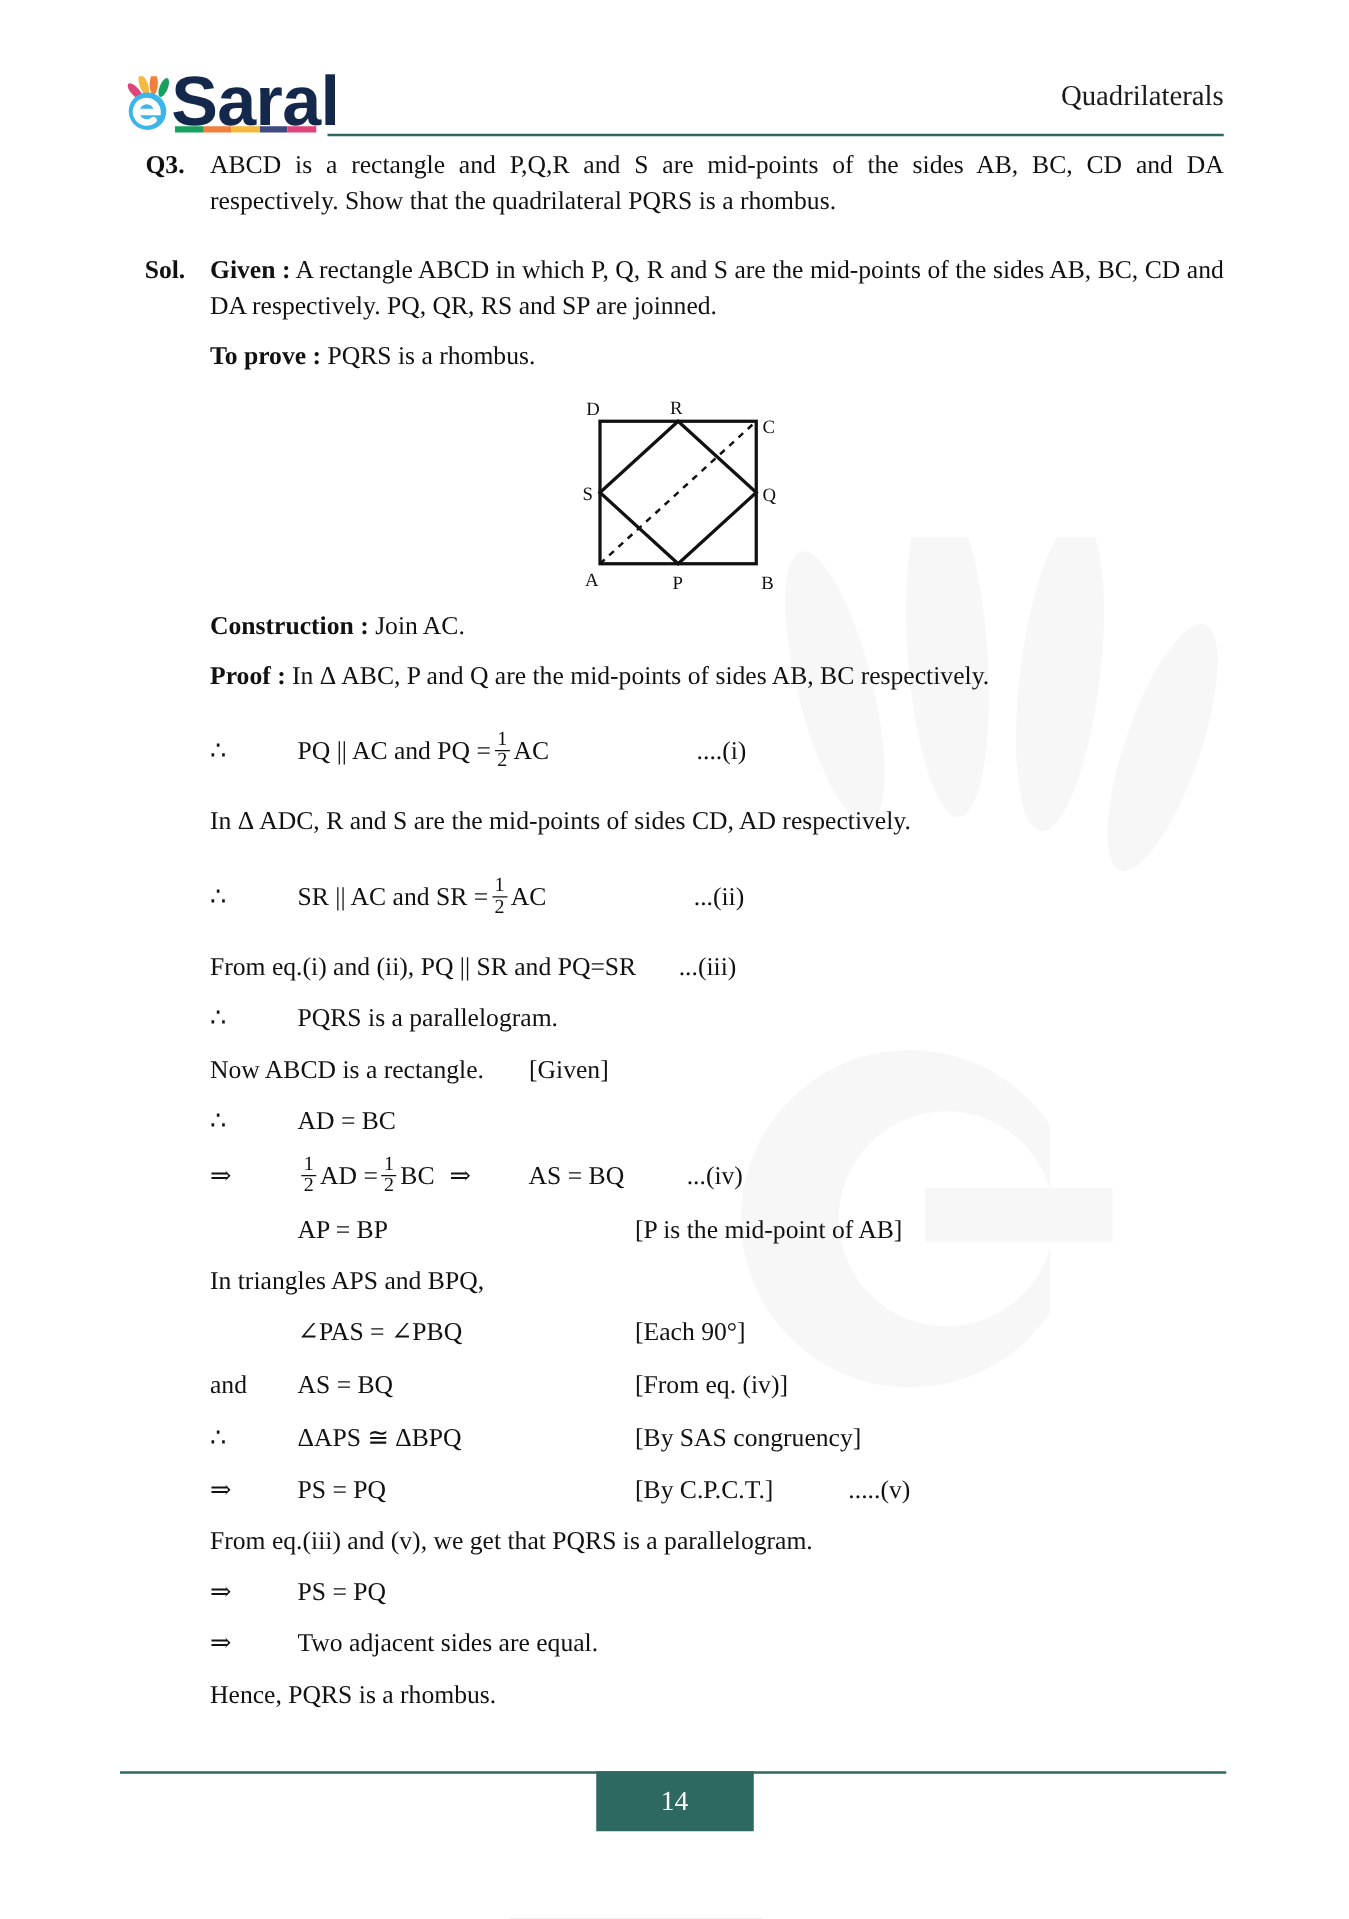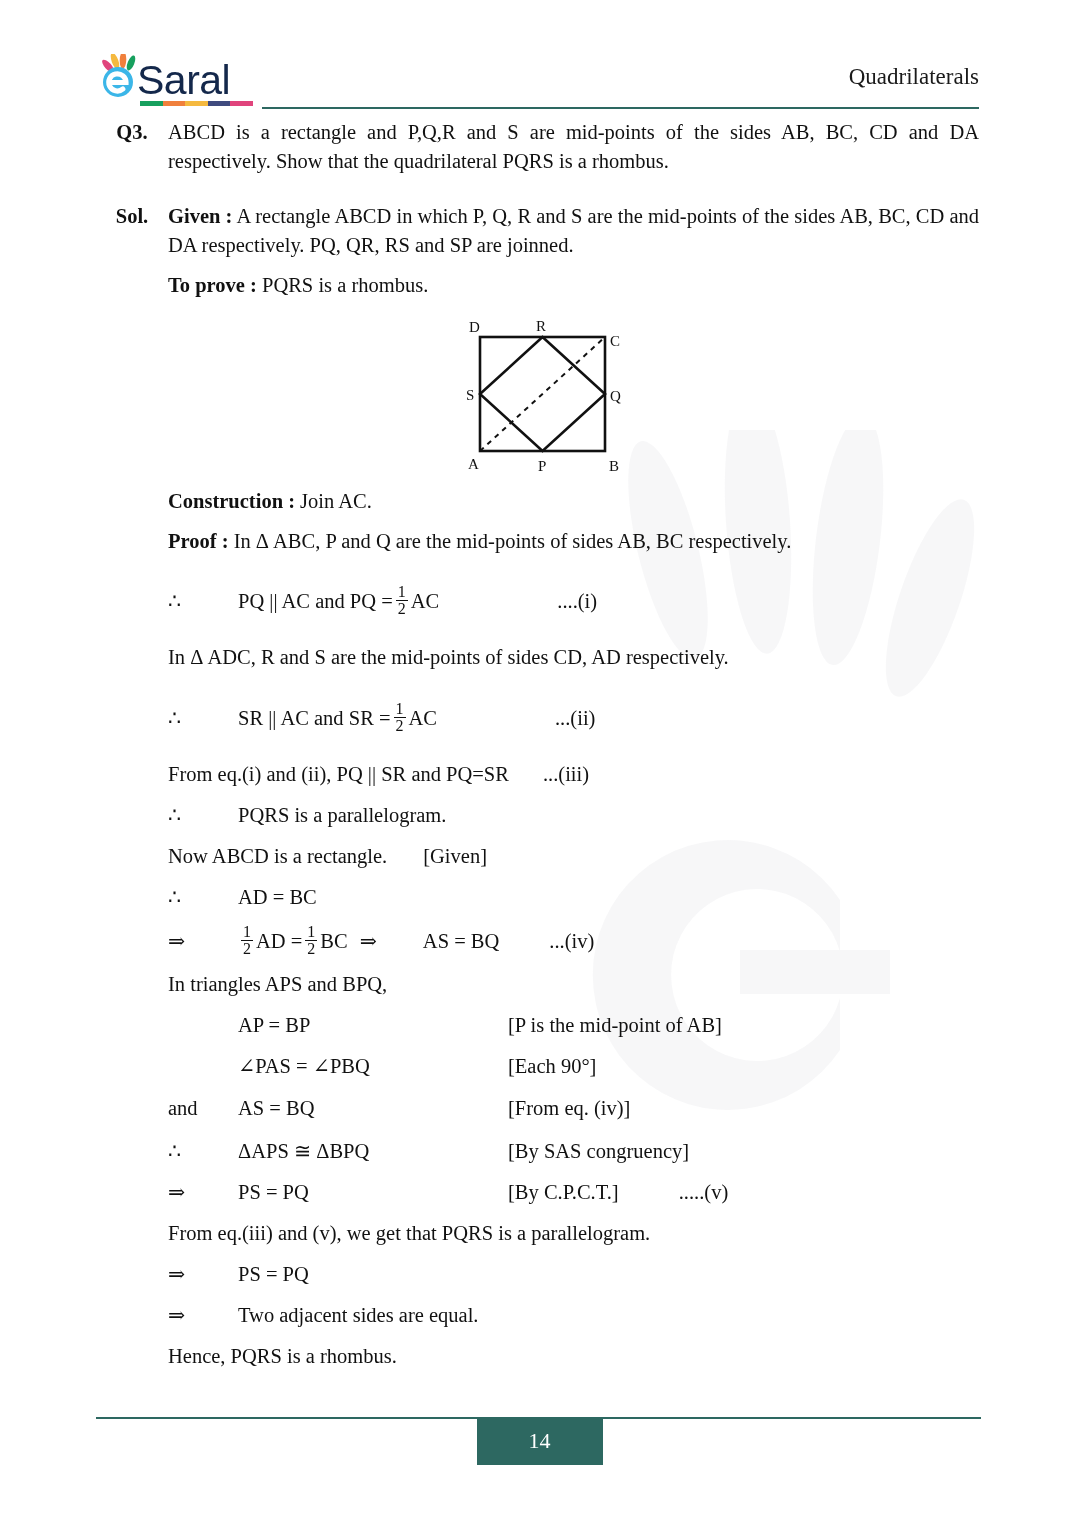--- a/index.html
+++ b/index.html
@@ -44,22 +44,22 @@
     align-items: flex-end;
   }
   .logo-mark {
     width: 46px; height: 46px;
     position: relative;
     margin-right: 1px;
   }
   .logo-word {
     position: relative;
     font-family: "Liberation Sans", sans-serif;
-    font-weight: 400;
-    font-size: 41px;
+    font-weight: 700;
+    font-size: 56px;
     letter-spacing: -0.5px;
     color: #14284b;
     line-height: 0.95;
     margin-left: -6px;
   }
   .logo-underline {
     position: absolute;
     left: 44px; top: 47px;
     width: 113px; height: 5px;
     display: flex;
@@ -365,27 +365,27 @@
         <span>BC</span>
         <span style="width:12px"></span>
         <span>⇒</span>
         <span style="width:46px"></span>
         <span>AS = BQ</span>
         <span style="width:50px"></span>
         <span>...(iv)</span>
       </div>
 
       <div class="mrow" style="margin-bottom:12px">
-        <span>In triangles APS and BPQ,</span>
-      </div>
-
-      <div class="mrow" style="margin-bottom:12px">
         <span class="mcol-sym"></span>
         <span class="mcol-a">AP = BP</span>
         <span class="mcol-b">[P is the mid-point of AB]</span>
+      </div>
+
+      <div class="mrow" style="margin-bottom:12px">
+        <span>In triangles APS and BPQ,</span>
       </div>
       <div class="mrow" style="margin-bottom:12px">
         <span class="mcol-sym"></span>
         <span class="mcol-a">∠PAS = ∠PBQ</span>
         <span class="mcol-b">[Each 90°]</span>
       </div>
       <div class="mrow" style="">
         <span class="mcol-sym">and</span>
         <span class="mcol-a">AS = BQ</span>
         <span class="mcol-b">[From eq. (iv)]</span>

